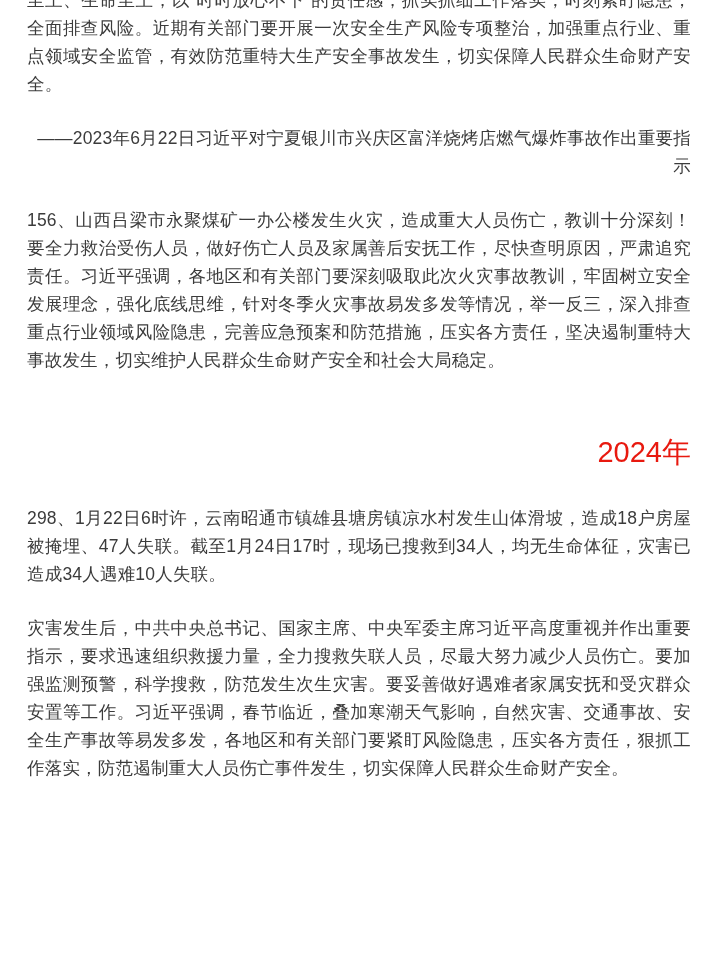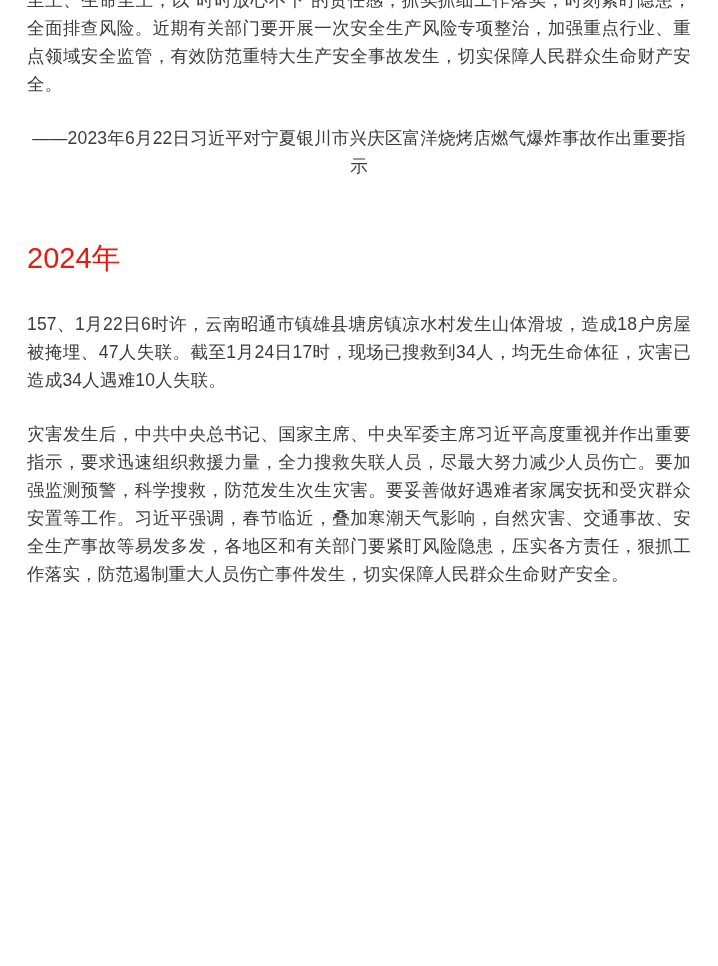--- a/index.html
+++ b/index.html
@@ -28,44 +28,46 @@
     word-break: break-all;
   }
   
   p.cutoff-top {
     margin-top: -14px;
   }
   p.citation {
     font-size: 17.5px;
     line-height: 28px;
     margin: 26px 0;
-    text-align: center;
+    text-align: right;
     letter-spacing: 0.2px;
   }
   h2.year-heading {
     font-size: 29px;
     line-height: 36px;
     font-weight: 400;
     margin: 60px 0 34px 0;
     color: #e8190f;
+    text-align: right;
   }
 </style>
 </head>
 <body>
 
 <div class="page" style="background: rgb(255, 255, 255); color: rgb(59, 59, 59);">
   <div class="content">
 
     <p class="body-par cutoff-top">至上、生命至上，以“时时放心不下”的责任感，抓实抓细工作落实，时刻紧盯隐患，全面排查风险。近期有关部门要开展一次安全生产风险专项整治，加强重点行业、重点领域安全监管，有效防范重特大生产安全事故发生，切实保障人民群众生命财产安全。</p>
 
     <p class="citation">——2023年6月22日习近平对宁夏银川市兴庆区富洋烧烤店燃气爆炸事故作出重要指示</p>
 
+    <p class="body-par">156、山西吕梁市永聚煤矿一办公楼发生火灾，造成重大人员伤亡，教训十分深刻！要全力救治受伤人员，做好伤亡人员及家属善后安抚工作，尽快查明原因，严肃追究责任。习近平强调，各地区和有关部门要深刻吸取此次火灾事故教训，牢固树立安全发展理念，强化底线思维，针对冬季火灾事故易发多发等情况，举一反三，深入排查重点行业领域风险隐患，完善应急预案和防范措施，压实各方责任，坚决遏制重特大事故发生，切实维护人民群众生命财产安全和社会大局稳定。</p>
 
 
 
     <h2 class="year-heading" style="color: rgb(232, 25, 15);">2024年</h2>
 
-    <p class="body-par">157、1月22日6时许，云南昭通市镇雄县塘房镇凉水村发生山体滑坡，造成18户房屋被掩埋、47人失联。截至1月24日17时，现场已搜救到34人，均无生命体征，灾害已造成34人遇难10人失联。</p>
+    <p class="body-par">298、1月22日6时许，云南昭通市镇雄县塘房镇凉水村发生山体滑坡，造成18户房屋被掩埋、47人失联。截至1月24日17时，现场已搜救到34人，均无生命体征，灾害已造成34人遇难10人失联。</p>
 
     <p class="body-par">灾害发生后，中共中央总书记、国家主席、中央军委主席习近平高度重视并作出重要指示，要求迅速组织救援力量，全力搜救失联人员，尽最大努力减少人员伤亡。要加强监测预警，科学搜救，防范发生次生灾害。要妥善做好遇难者家属安抚和受灾群众安置等工作。习近平强调，春节临近，叠加寒潮天气影响，自然灾害、交通事故、安全生产事故等易发多发，各地区和有关部门要紧盯风险隐患，压实各方责任，狠抓工作落实，防范遏制重大人员伤亡事件发生，切实保障人民群众生命财产安全。</p>
 
   </div>
 </div>
 
 </body></html>

